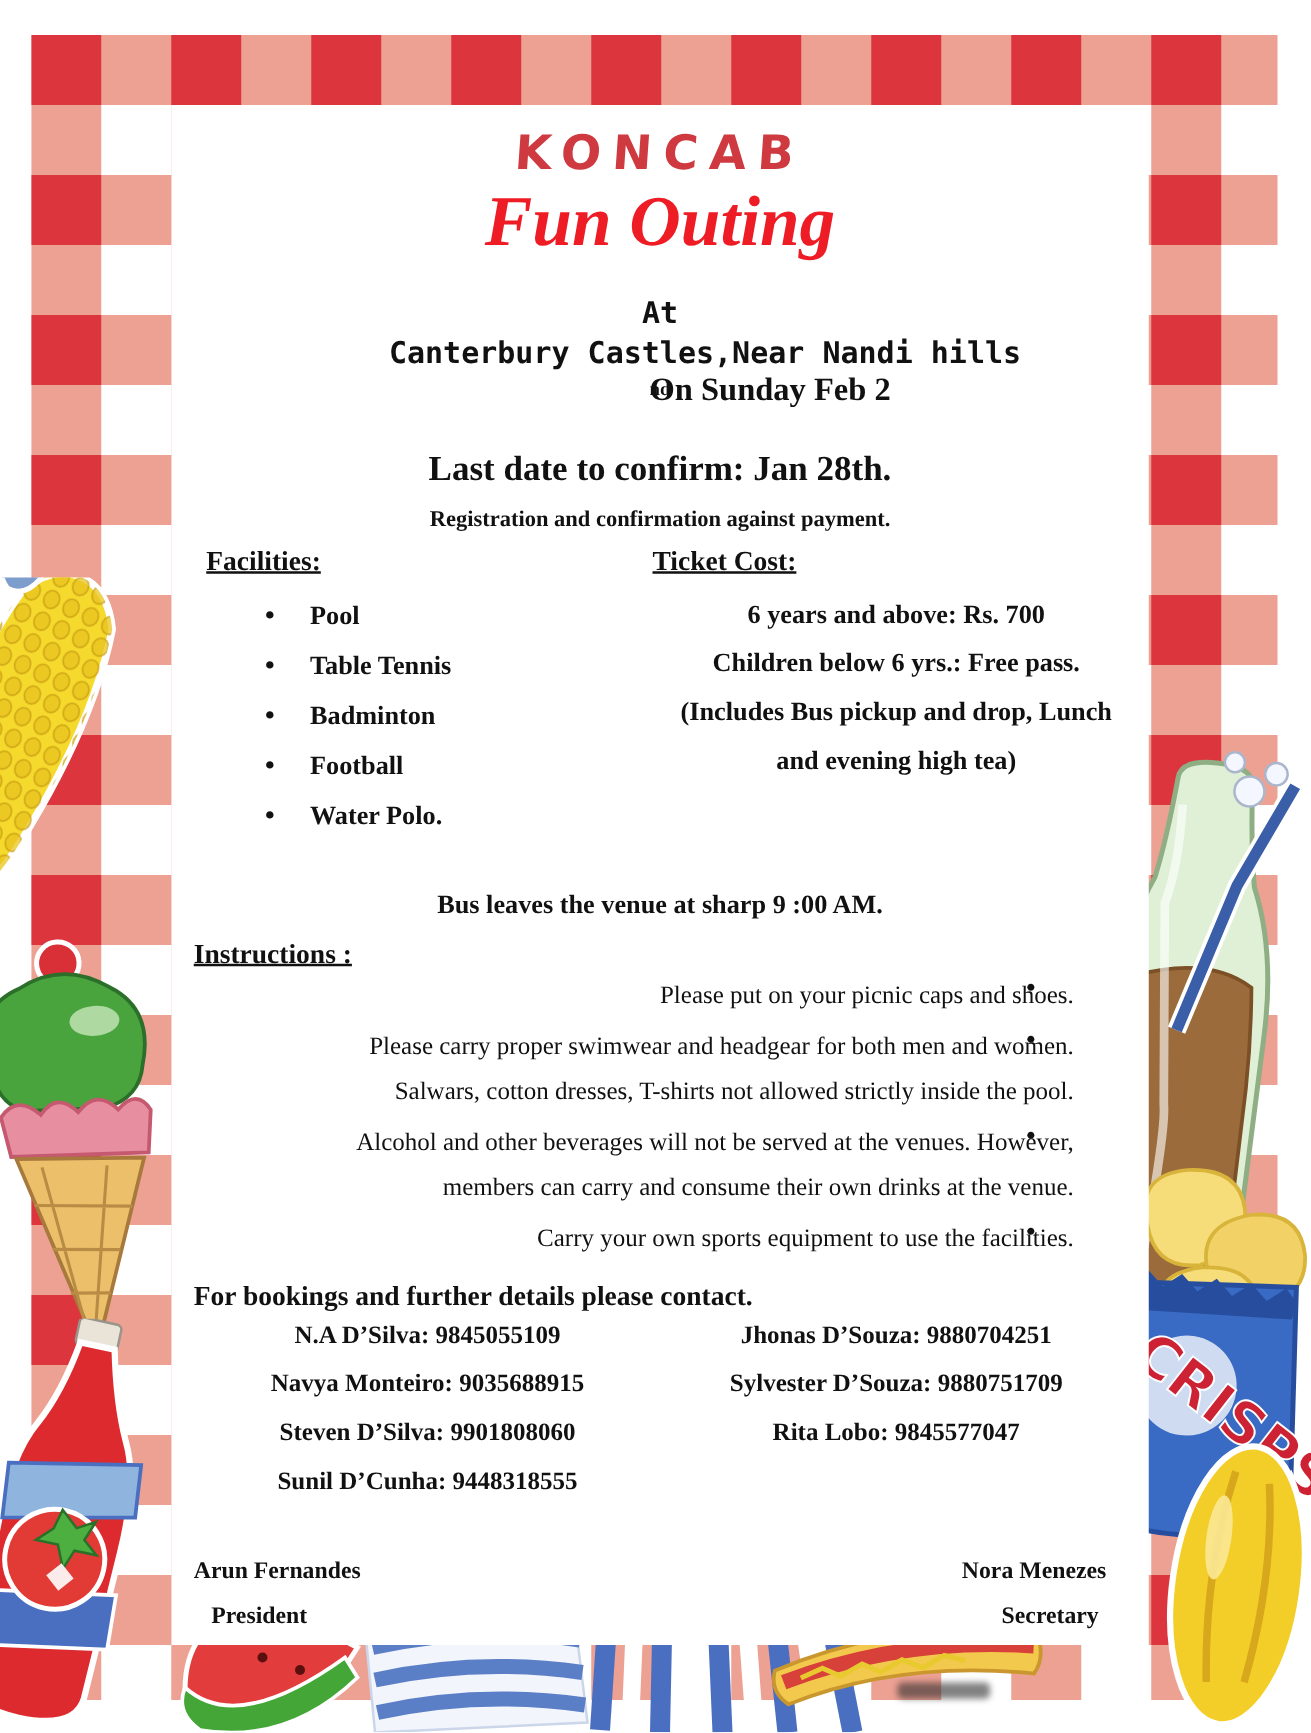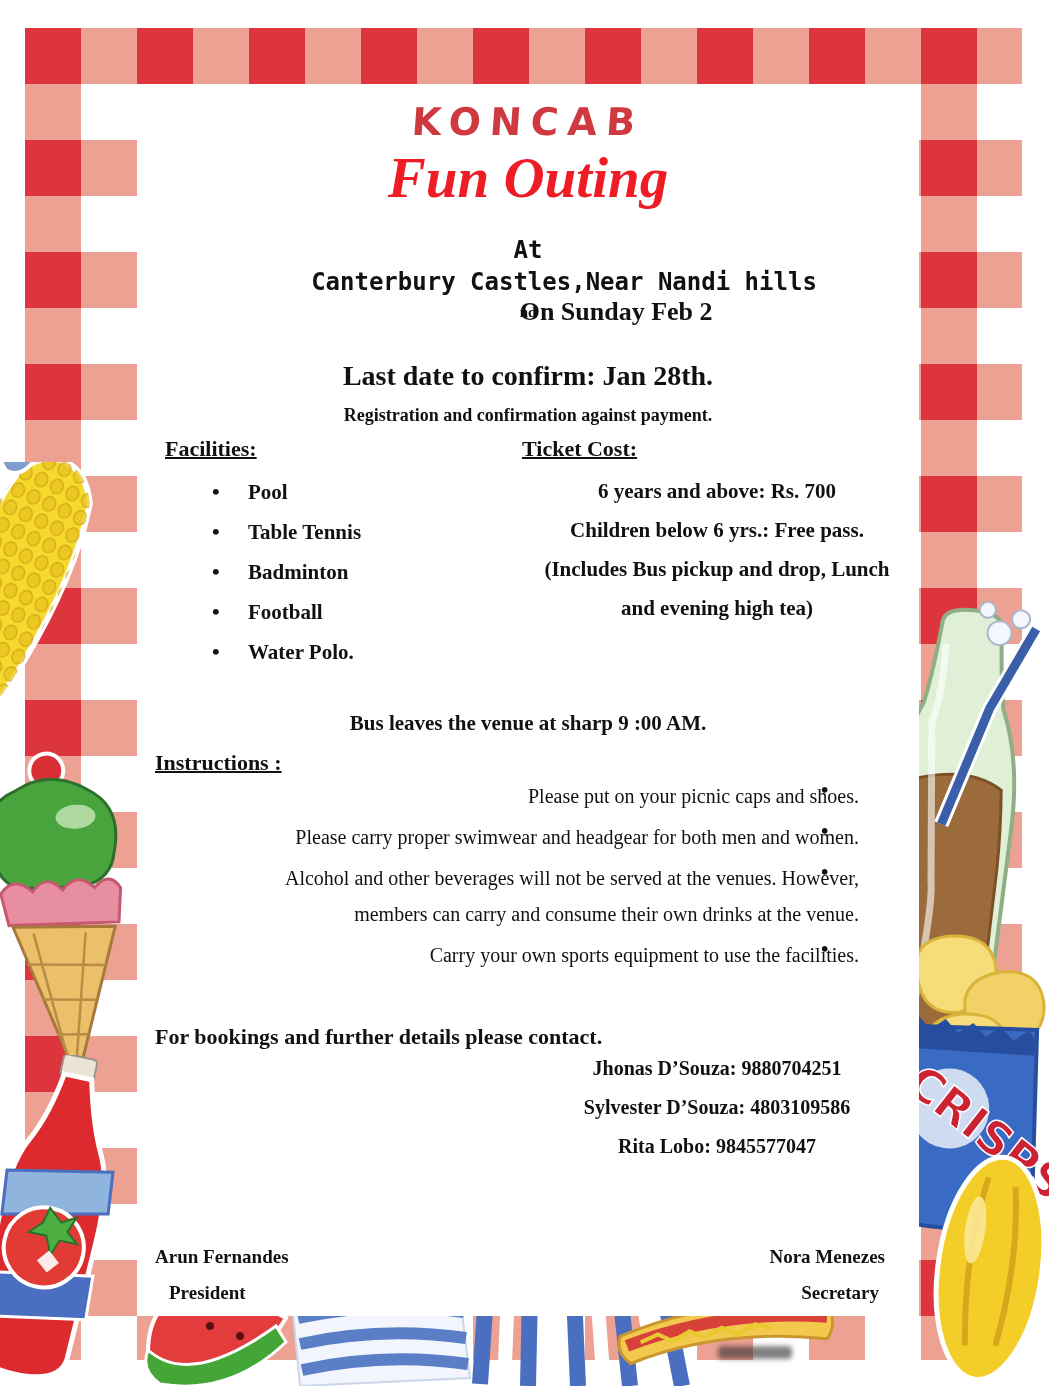--- a/index.html
+++ b/index.html
@@ -203,35 +203,42 @@
     <div class="center bus2">Bus leaves the venue at sharp 9 :00 AM.</div>
 
     <div class="instr-head">Instructions :</div>
 
     <div class="instr-list">
       <div class="item">
         <span class="line">Please put on your picnic caps and shoes.</span>
       </div>
       <div class="item">
         <span class="line">Please carry proper swimwear and headgear for both men and women.</span>
+        <span class="line">Salwars, cotton dresses, T-shirts not allowed strictly inside the pool.</span>
       </div>
       <div class="item">
         <span class="line">Alcohol and other beverages will not be served at the venues. However,</span>
         <span class="line">members can carry and consume their own drinks at the venue.</span>
       </div>
       <div class="item">
         <span class="line">Carry your own sports equipment to use the facilities.</span>
       </div>
     </div>
 
     <div class="bookings">For bookings and further details please contact.</div>
 
+    <div class="contacts-left">
+      <div>N.A D’Silva: 9845055109</div>
+      <div>Navya Monteiro: 9035688915</div>
+      <div>Steven D’Silva: 9901808060</div>
+      <div>Sunil D’Cunha: 9448318555</div>
+    </div>
     <div class="contacts-right">
       <div>Jhonas D’Souza: 9880704251</div>
-      <div>Sylvester D’Souza: 4803109586</div>
+      <div>Sylvester D’Souza: 9880751709</div>
       <div>Rita Lobo: 9845577047</div>
     </div>
 
     <div class="sig sig-name-l">Arun Fernandes</div>
     <div class="sig sig-role-l">President</div>
     <div class="sig sig-name-r">Nora Menezes</div>
     <div class="sig sig-role-r">Secretary</div>
 
   </div>
 </div>

